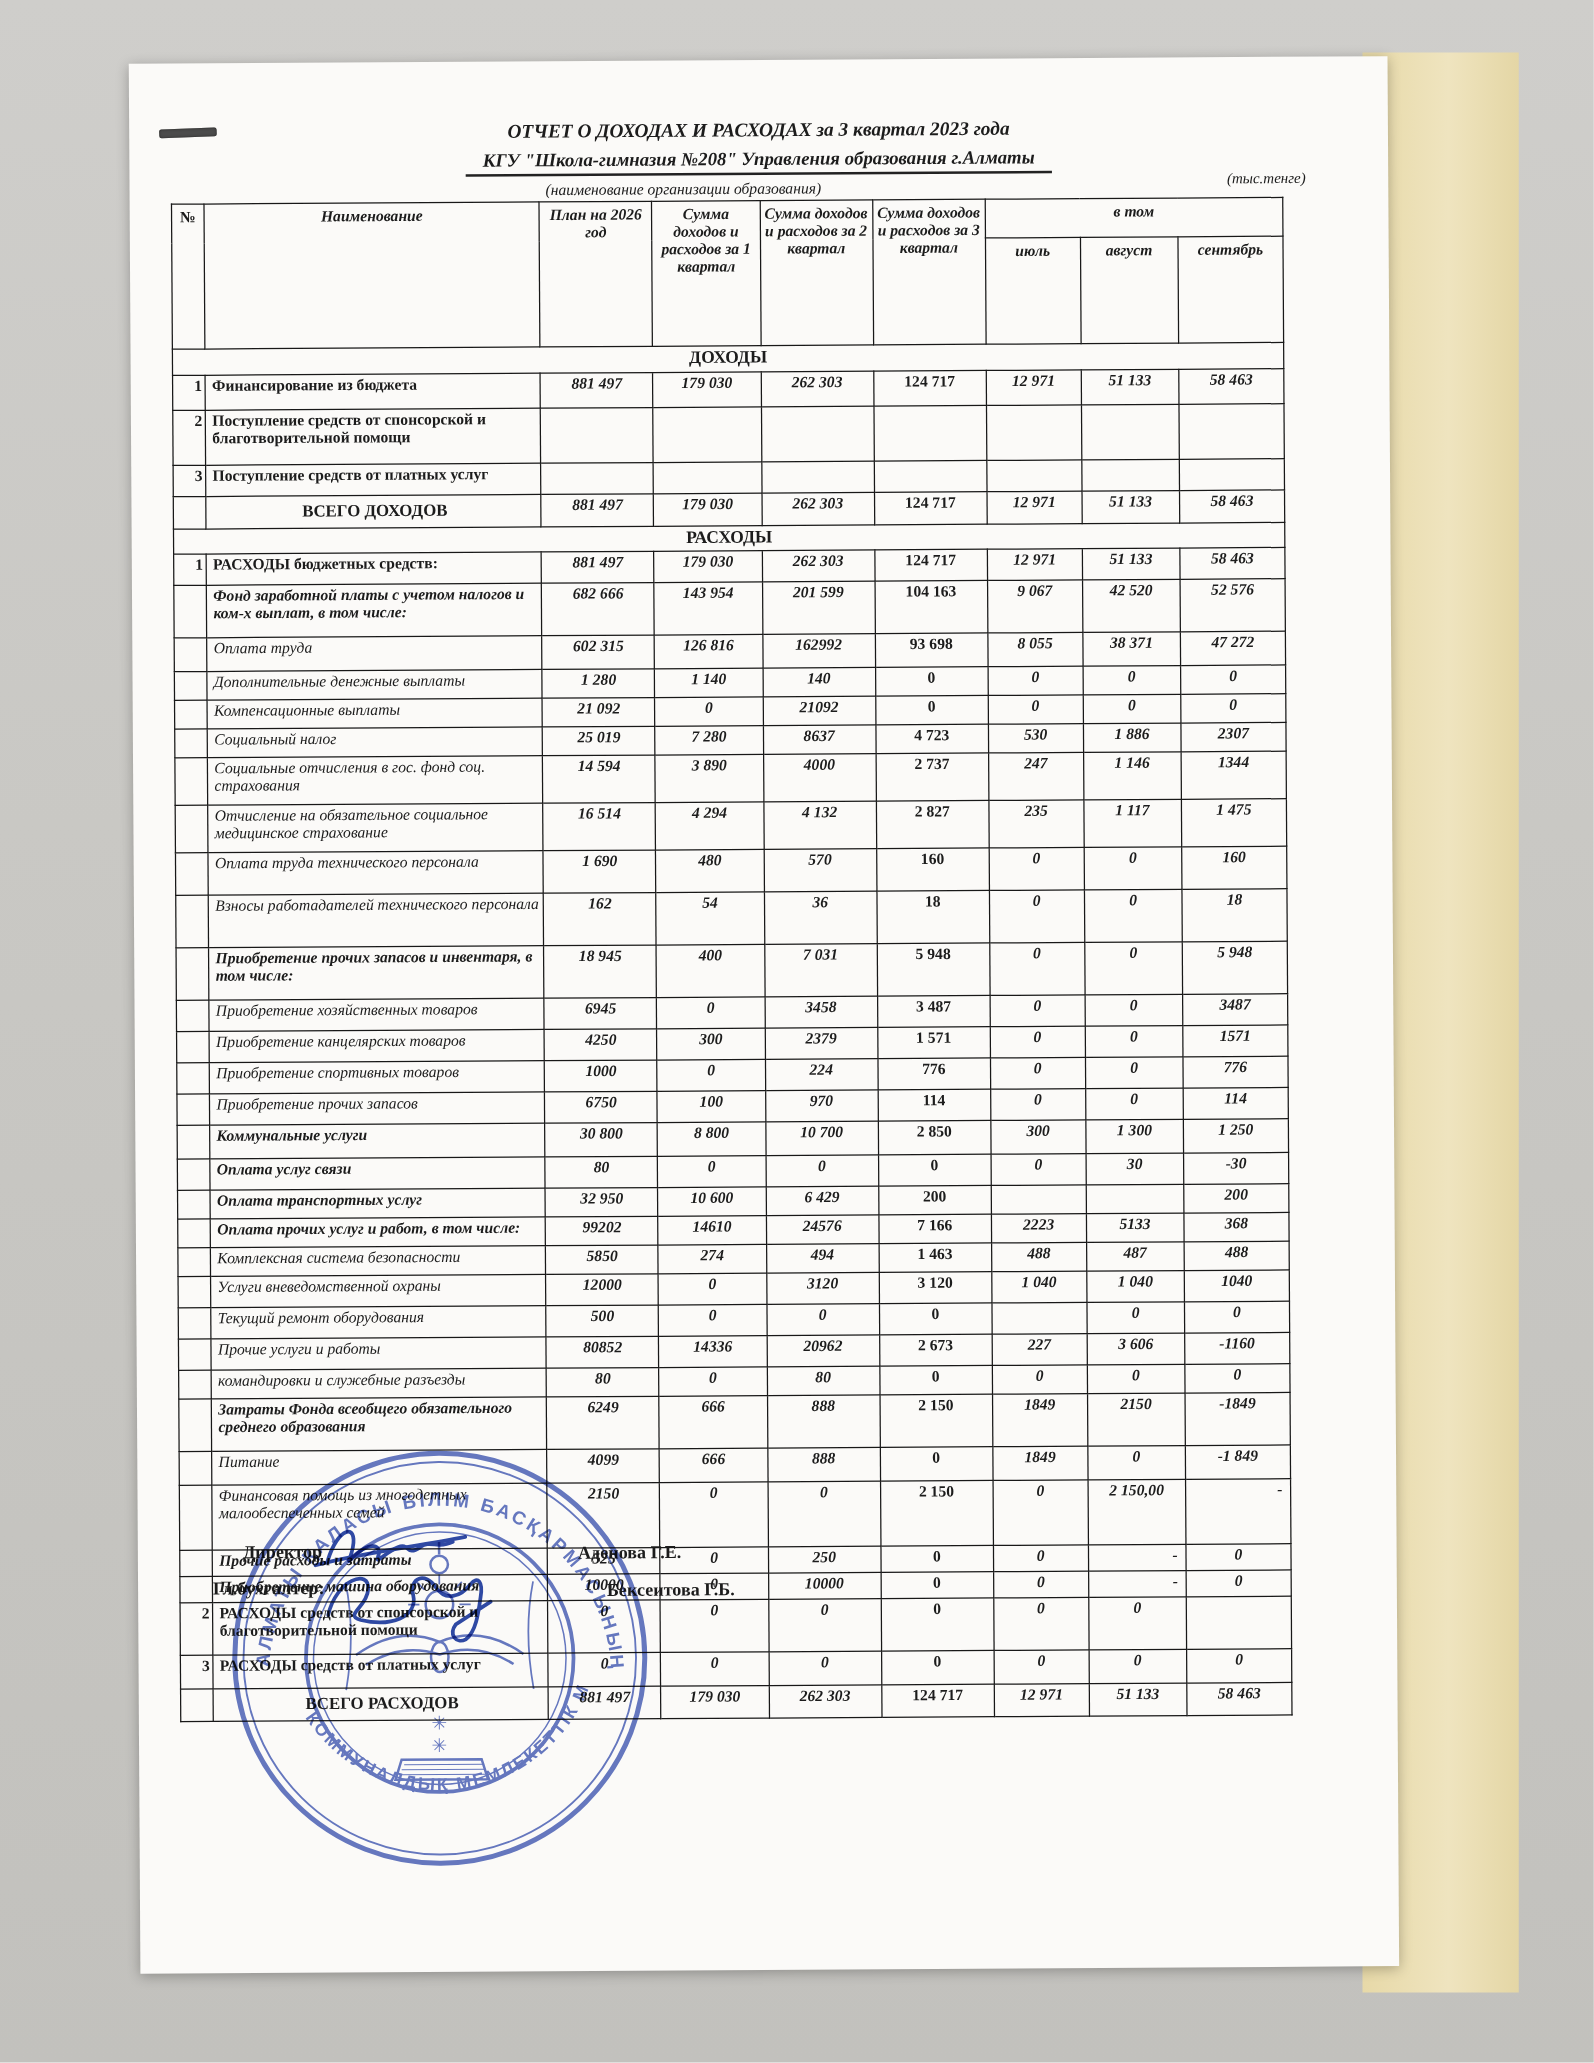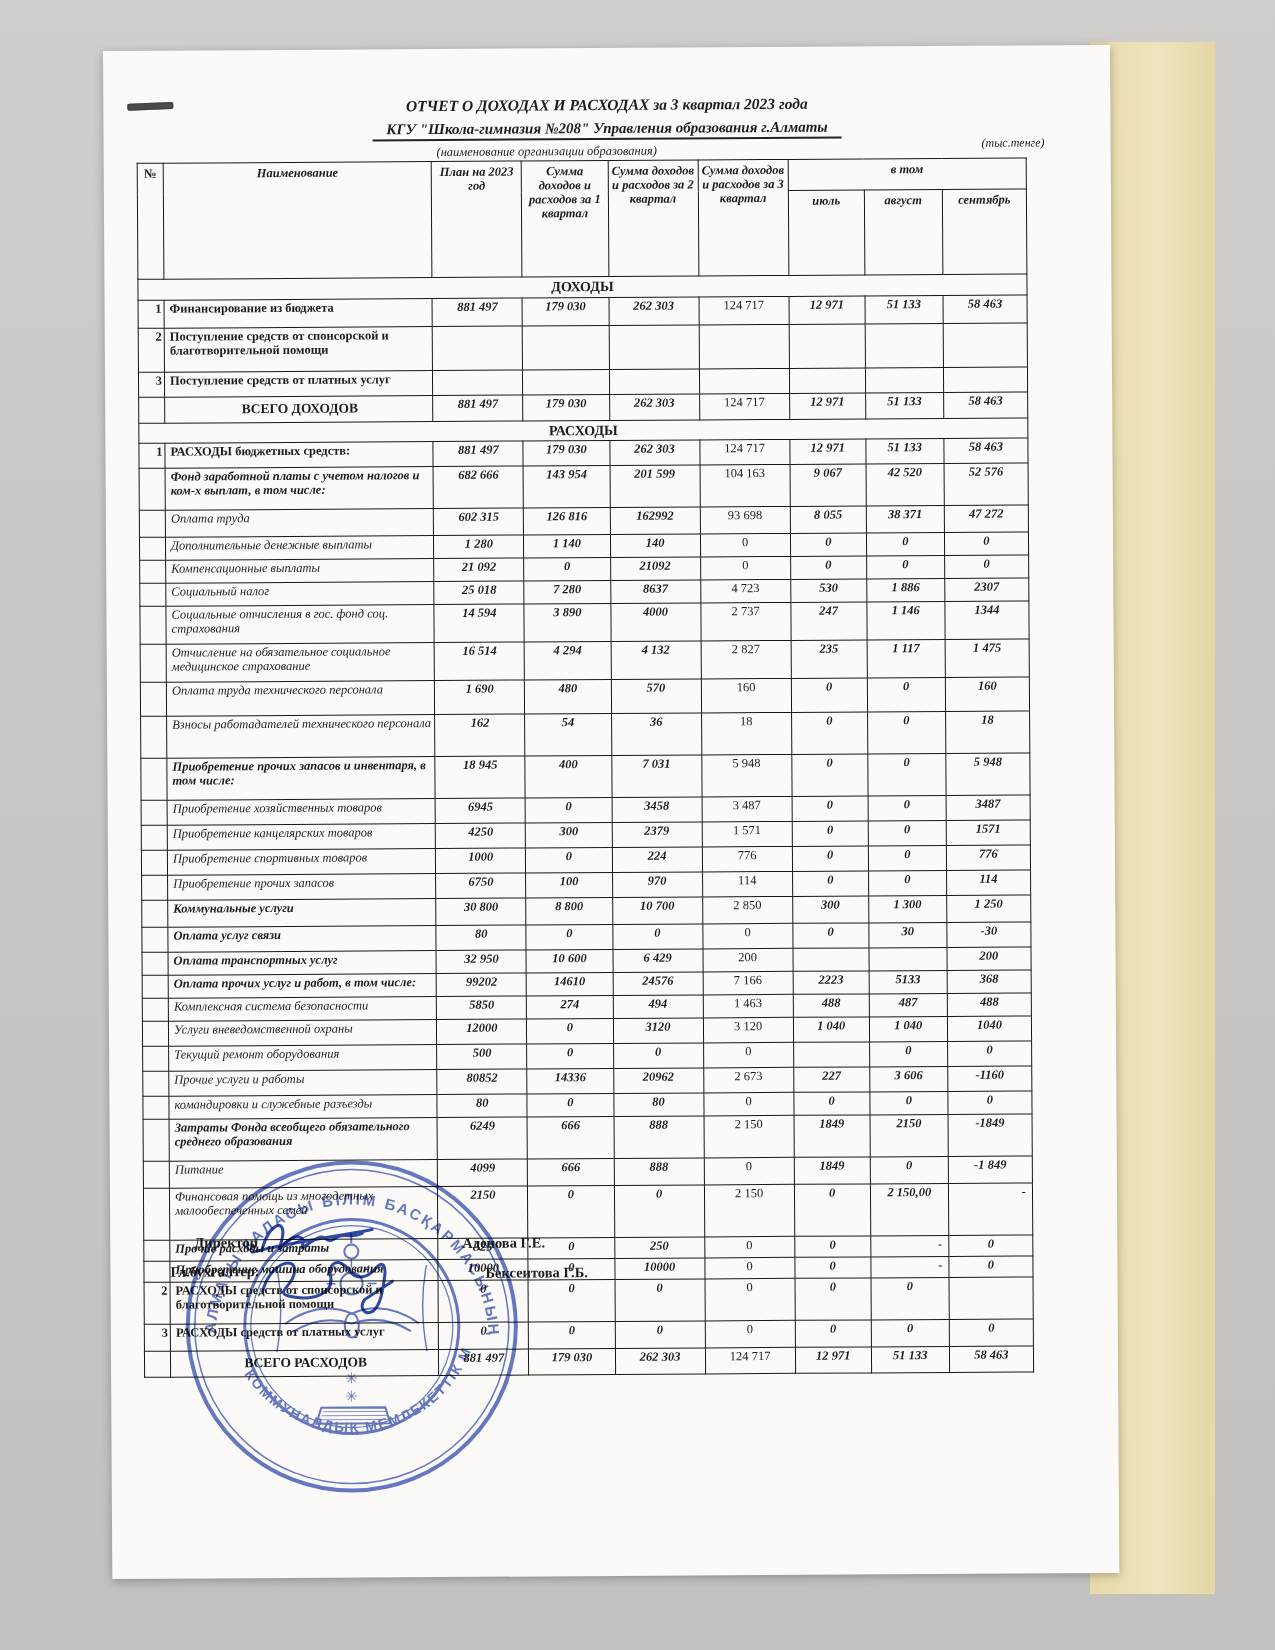--- a/index.html
+++ b/index.html
@@ -35,21 +35,21 @@
   tr.h-top th{height:26px;}
   .section-cell{text-align:center;font-weight:bold;font-size:14px;font-style:normal;padding:2px;}
   td.c-num{text-align:right;font-weight:bold;padding-right:2px;}
   td.c-lbl{padding-left:5px;}
   td.c-lbl.bold{font-weight:bold;}
   td.c-lbl.bolditalic{font-weight:bold;font-style:italic;}
   td.c-lbl.italic{font-style:italic;}
   td.c-lbl.total{font-weight:bold;text-align:center;font-size:13.5px;padding-top:4px;}
   td.c-val{text-align:center;}
   td.v-plan,td.v-q1,td.v-q2{font-style:italic;font-weight:bold;}
-  td.v-q3{font-weight:normal;}
+  td.v-q3{font-weight:bold;}
   td.v-m{font-style:italic;font-weight:600;}
   td.v-sep-dash{text-align:right;padding-right:6px;}
   .sig-block{position:absolute;left:0;top:0;width:100%;height:100%;pointer-events:none;}
   .sig-label{position:absolute;font-size:14.5px;font-weight:bold;}
   .sig-name{position:absolute;font-size:14.5px;font-weight:bold;}
   .stamp-svg{position:absolute;left:70px;top:1106px;width:342px;height:342px;
     opacity:.8;mix-blend-mode:multiply;}
   .sig-svg{position:absolute;left:0;top:0;width:1007px;height:1528px;
     mix-blend-mode:multiply;}
   .stamp-ring-text{font-family:"Liberation Sans","DejaVu Sans",sans-serif;
@@ -82,21 +82,21 @@
           <col style="width:90px">
           <col style="width:90px">
         <col style="width:76px">
           <col style="width:78px">
           <col style="width:84px">
       </colgroup>
       <thead>
         <tr class="h-top">
           <th rowspan="2" class="h-num">№</th>
           <th rowspan="2">Наименование</th>
-          <th rowspan="2">План на 2023 год</th>
+          <th rowspan="2">План на 2026 год</th>
           <th rowspan="2">Сумма доходов и расходов за 1 квартал</th>
           <th rowspan="2">Сумма доходов и расходов за 2 квартал</th>
           <th rowspan="2">Сумма доходов и расходов за 3 квартал</th>
           <th colspan="3">в том</th>
         </tr>
         <tr class="h-months">
           <th>июль</th>
           <th>август</th>
           <th>сентябрь</th>
         </tr>
@@ -203,21 +203,21 @@
             <td class="c-val v-q1">0</td>
             <td class="c-val v-q2">21092</td>
             <td class="c-val v-q3">0</td>
             <td class="c-val v-m">0</td>
             <td class="c-val v-m">0</td>
             <td class="c-val v-m">0</td>
           </tr>
           <tr style="height: 23px;">
             <td class="c-num"></td>
             <td class="c-lbl italic">Социальный налог</td>
-            <td class="c-val v-plan">25 018</td>
+            <td class="c-val v-plan">25 019</td>
             <td class="c-val v-q1">7 280</td>
             <td class="c-val v-q2">8637</td>
             <td class="c-val v-q3">4 723</td>
             <td class="c-val v-m">530</td>
             <td class="c-val v-m">1 886</td>
             <td class="c-val v-m">2307</td>
           </tr>
           <tr style="height: 38px;">
             <td class="c-num"></td>
             <td class="c-lbl italic">Социальные отчисления в гос. фонд соц. страхования</td>

